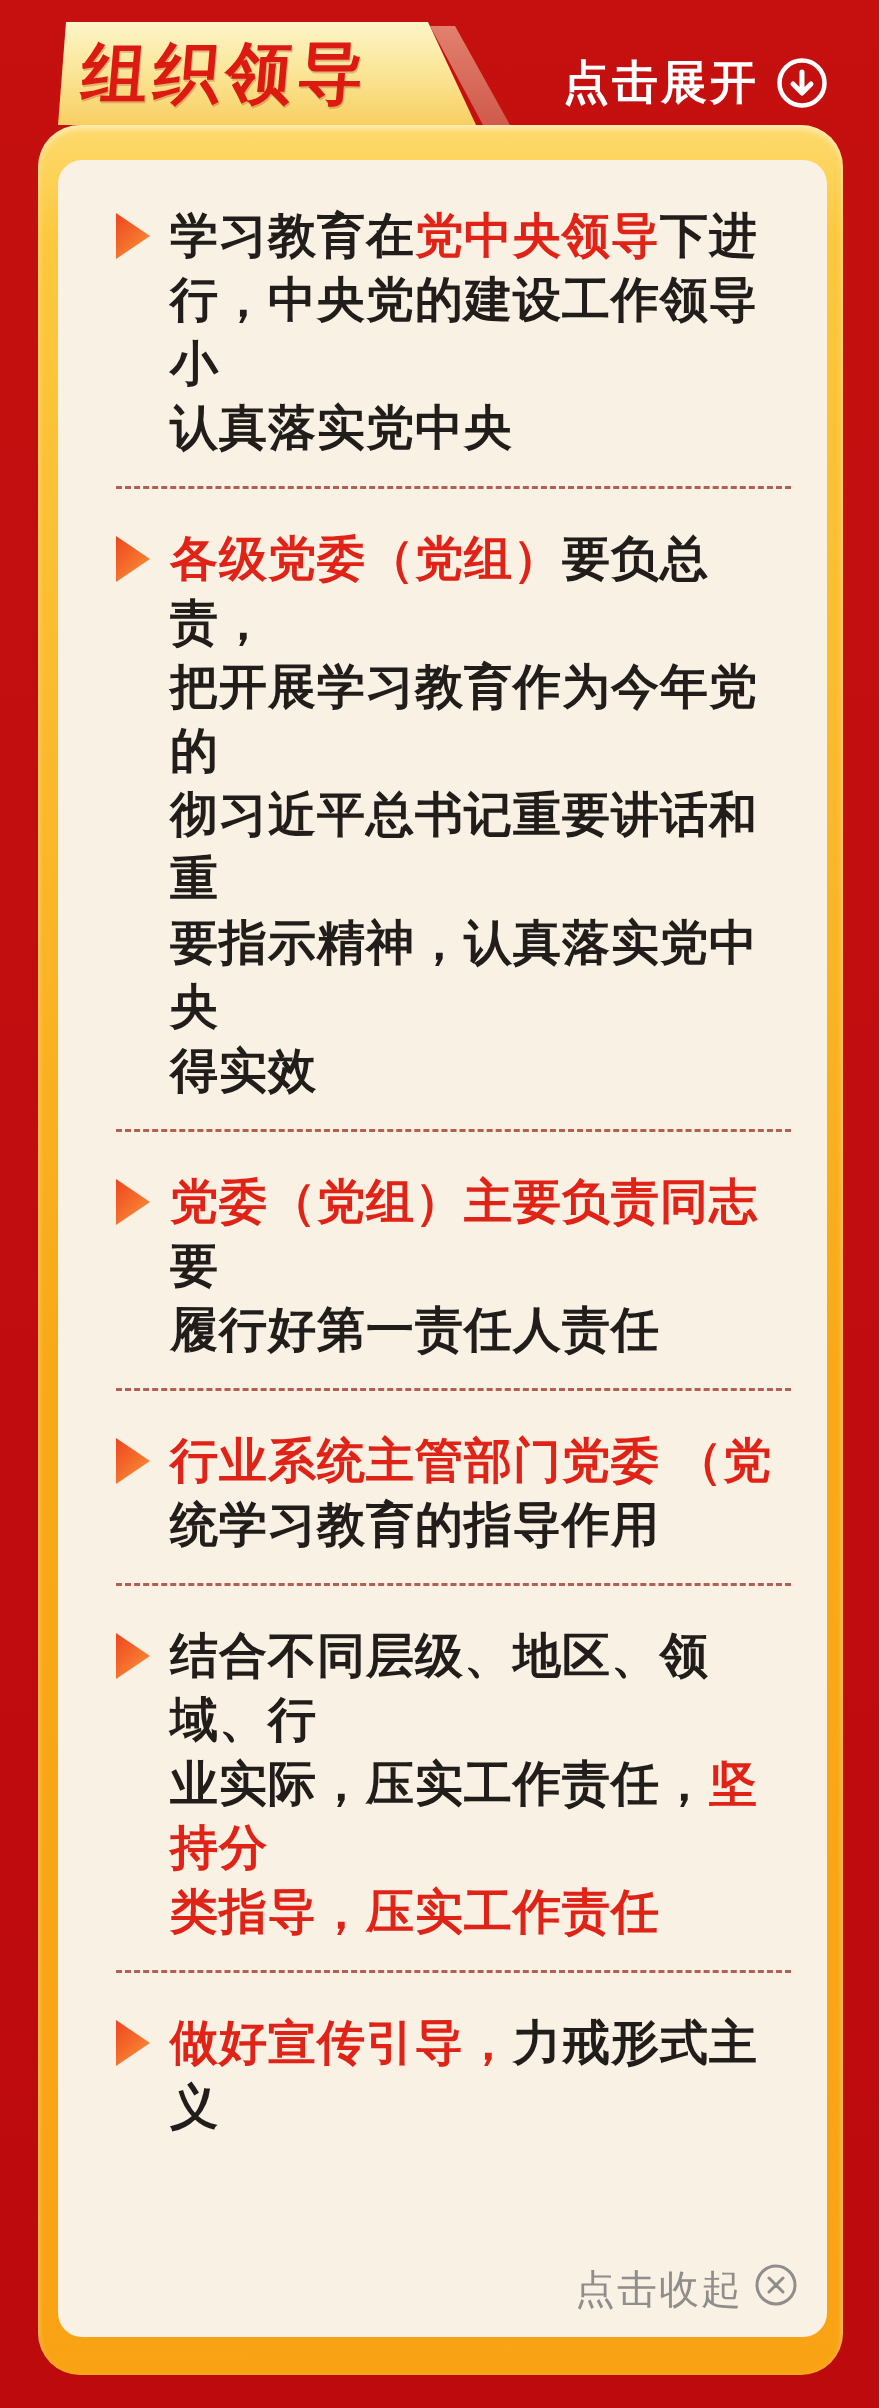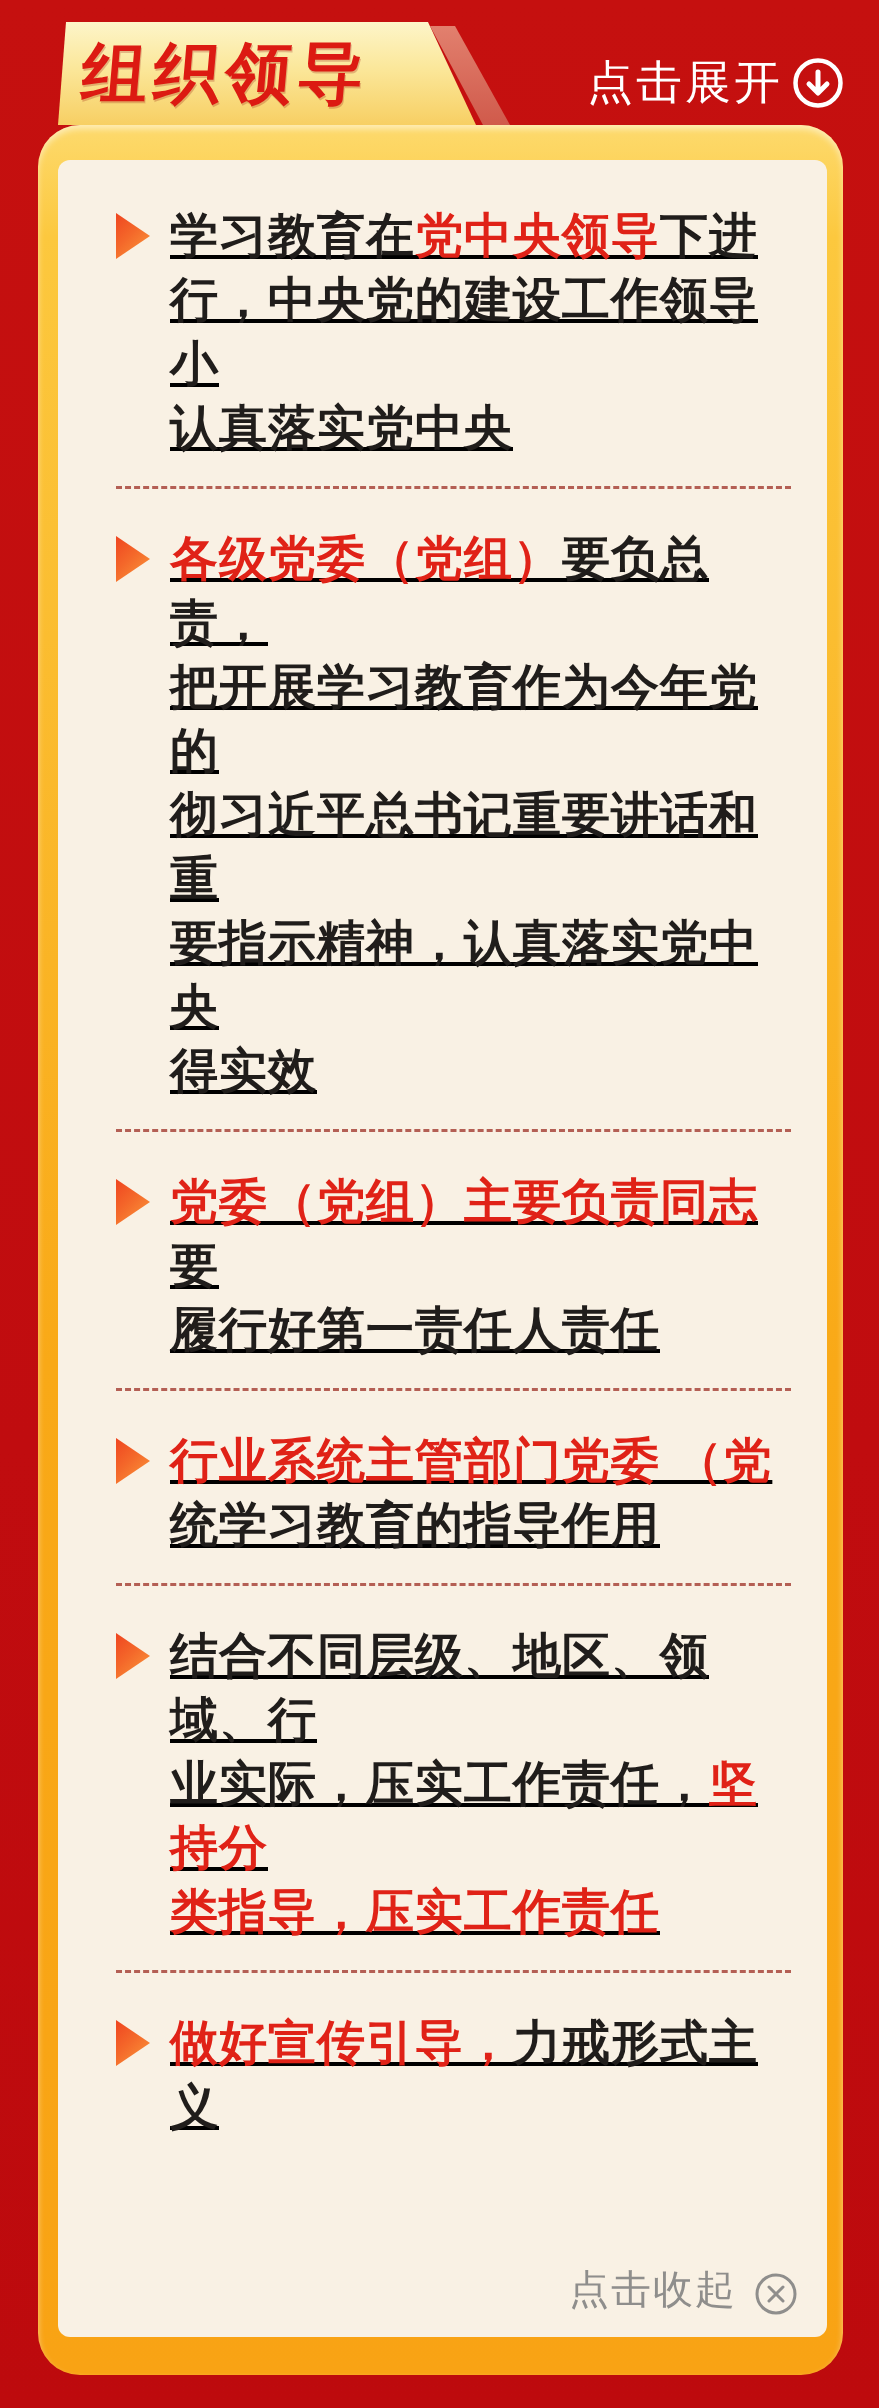--- a/index.html
+++ b/index.html
@@ -18,51 +18,51 @@
     position:absolute;top:22px;left:0;width:480px;height:103px;
     clip-path:polygon(66px 0,428px 0,476px 103px,58px 103px);
     background:linear-gradient(180deg,#fdf5c9 0%,#fbe79a 45%,#f7cf63 100%);
     display:flex;align-items:center;justify-content:center;
   }
   .badge-title{
     font-size:66px;font-weight:900;color:#dc1a12;letter-spacing:6px;
     transform:skewX(-5deg) translateX(-14px);text-shadow:1px 2px 0 rgba(150,20,10,.25);
   }
   .expand{
-    position:absolute;top:52px;right:34px;display:flex;align-items:center;gap:8px;
-    color:#ffffff;font-size:46px;font-weight:400;letter-spacing:3px;cursor:pointer;
+    position:absolute;top:52px;right:50px;display:flex;align-items:center;gap:16px;
+    color:#ffffff;font-size:46px;font-weight:700;letter-spacing:3px;cursor:pointer;
   }
   .expand svg{display:block}
   
   .panel{
     position:absolute;left:38px;top:125px;right:36px;bottom:33px;
     border-radius:42px;
     background:linear-gradient(180deg,#fdda6d 0%,#fcc83e 5%,#f9a917 55%,#f9a314 100%);
     box-shadow:inset 0 4px 6px rgba(255,255,255,.5);
   }
   .card{
     position:absolute;left:20px;top:35px;right:16px;bottom:38px;
-    border-radius:12px;background:#f9f1e4;text-decoration:underline;
+    border-radius:24px;background:#f9f1e4;
   }
   .content{padding:44px 26px 0 56px;}
   .bullet{display:flex;}
   .tri{
     flex:none;width:34px;height:46px;margin:9px 20px 0 2px;
     clip-path:polygon(0 0,100% 50%,0 100%);
     background:linear-gradient(135deg,#ef4520 0%,#f4682a 45%,#fb9b3c 100%);
   }
   .lines{flex:1;font-size:48px;line-height:64px;font-weight:600;color:#201d1b;letter-spacing:1px;}
   .lines .red{color:#e02217;font-weight:800;}
   hr.divider{
     border:none;border-top:3px dashed #a8463b;opacity:.85;
     margin:26px 10px 38px 2px;
   }
   
   .collapse{
-    position:absolute;right:28px;bottom:20px;display:flex;align-items:flex-end;gap:16px;
+    position:absolute;right:28px;bottom:20px;display:flex;align-items:flex-start;gap:10px;
     color:#8f8e8c;font-size:40px;letter-spacing:2px;cursor:pointer;
   }
   .collapse svg{display:block}
 </style>
 </head>
 <body>
 
 <div class="page">
 
   <div class="badge-accent"></div>

